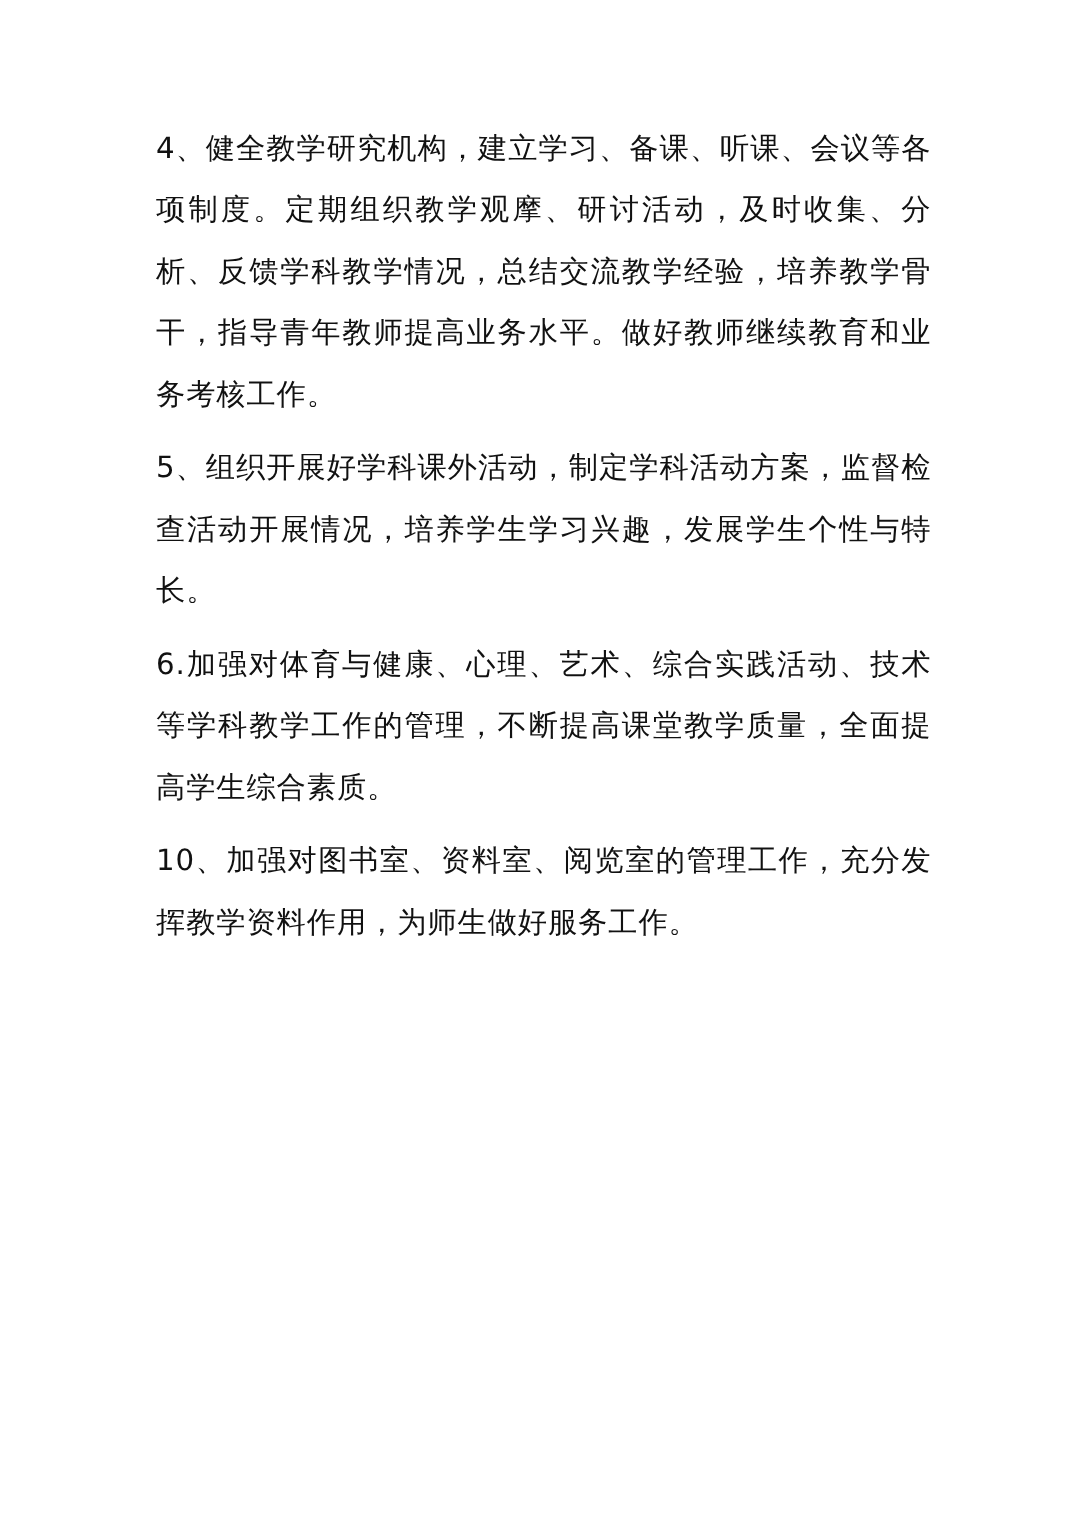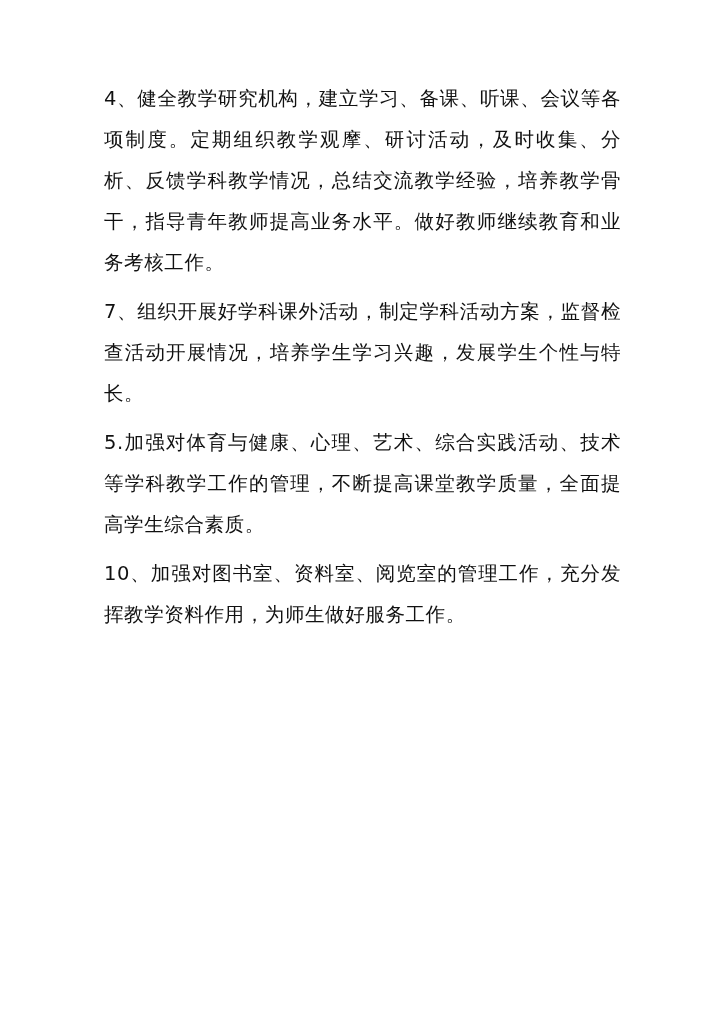--- a/index.html
+++ b/index.html
@@ -38,18 +38,18 @@
     word-break: break-all;
   }
 </style>
 </head>
 <body>
 
 <div class="page">
   <div class="doc-body">
 
     <p class="para">4、健全教学研究机构，建立学习、备课、听课、会议等各项制度。定期组织教学观摩、研讨活动，及时收集、分析、反馈学科教学情况，总结交流教学经验，培养教学骨干，指导青年教师提高业务水平。做好教师继续教育和业务考核工作。</p>
-    <p class="para">7、组织开展好学科课外活动，制定学科活动方案，监督检查活动开展情况，培养学生学习兴趣，发展学生个性与特长。</p>
-    <p class="para">5.加强对体育与健康、心理、艺术、综合实践活动、技术等学科教学工作的管理，不断提高课堂教学质量，全面提高学生综合素质。</p>
+    <p class="para">5、组织开展好学科课外活动，制定学科活动方案，监督检查活动开展情况，培养学生学习兴趣，发展学生个性与特长。</p>
+    <p class="para">6.加强对体育与健康、心理、艺术、综合实践活动、技术等学科教学工作的管理，不断提高课堂教学质量，全面提高学生综合素质。</p>
     <p class="para">10、加强对图书室、资料室、阅览室的管理工作，充分发挥教学资料作用，为师生做好服务工作。</p>
 
   </div>
 </div>
 
 </body></html>

